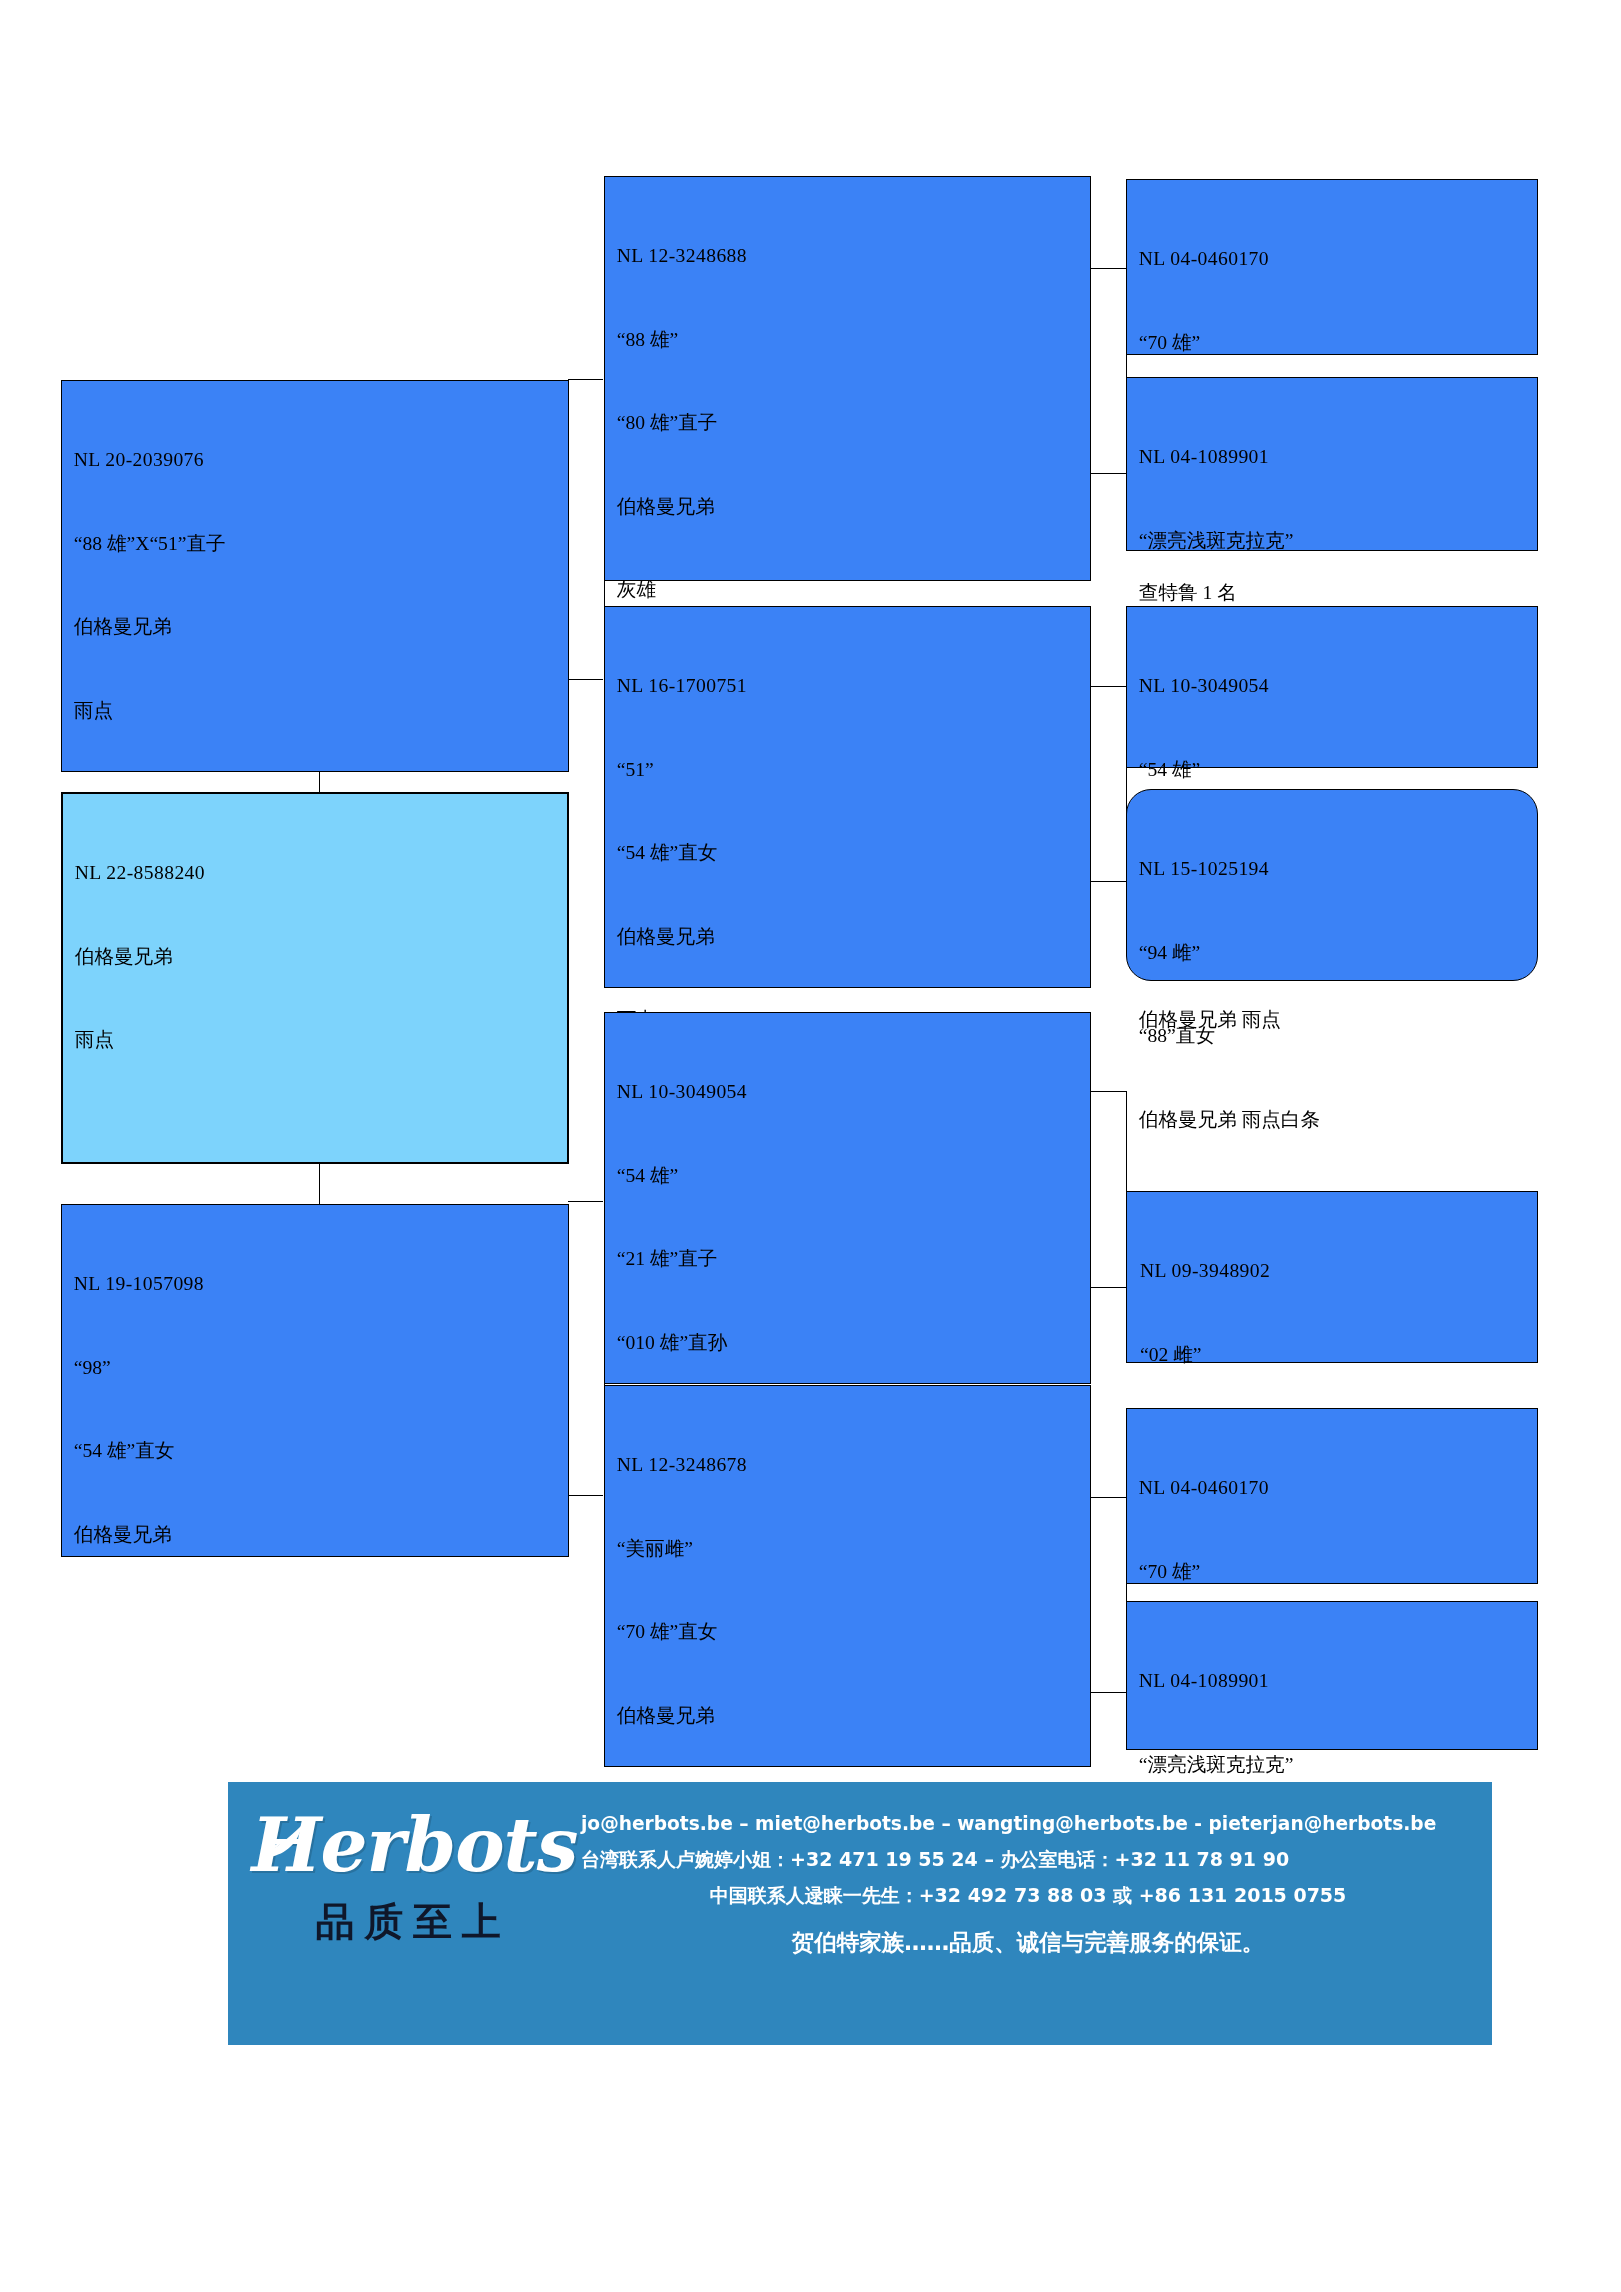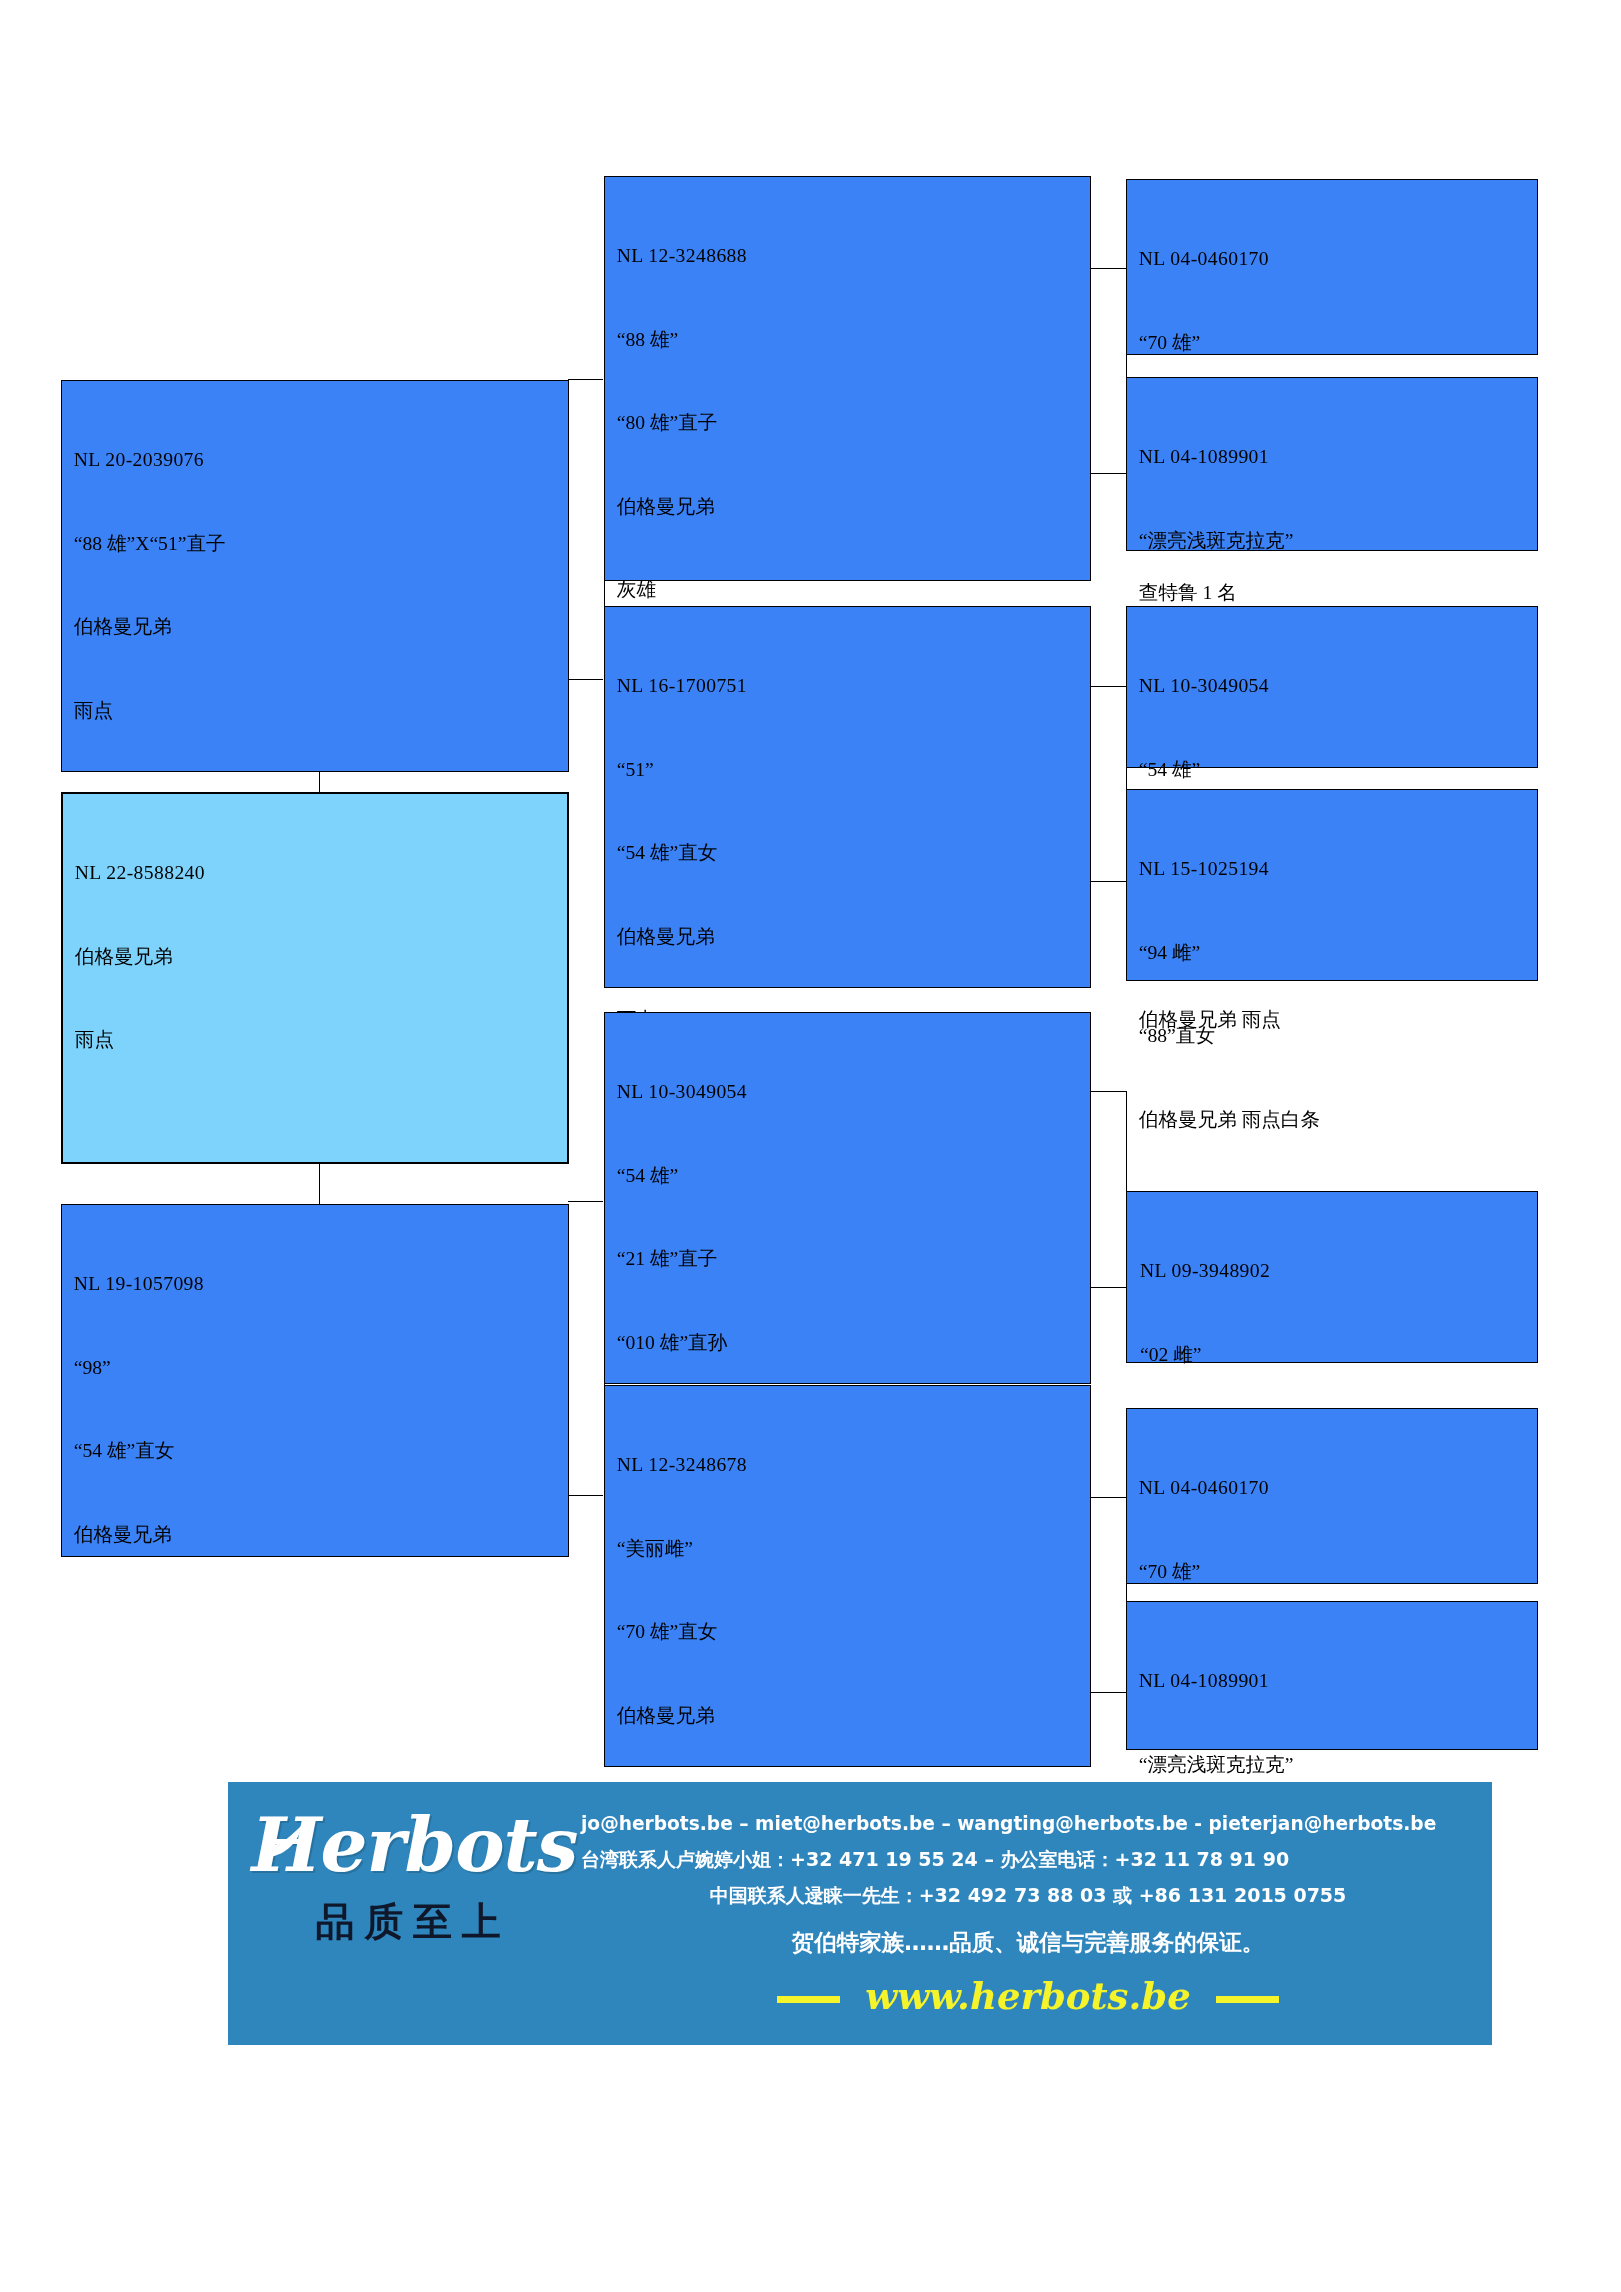--- a/index.html
+++ b/index.html
@@ -303,21 +303,21 @@
   </div>
 
   <div class="box" style="left:1126px; top:606px; width:412px; height:162px;">
     <div class="ring">NL 10-3049054</div>
     <div>“54 雄”</div>
     <div>“21 雄”直子</div>
     <div>“010 雄”直孙</div>
     <div>伯格曼兄弟 雨点</div>
   </div>
 
-  <div class="box" style="left:1126px; top:789px; width:412px; height:192px;">
+  <div class="box" style="left:1126px; top:789px; width:412px; height:192px;border-radius:25px;">
     <div class="ring">NL 15-1025194</div>
     <div>“94 雌”</div>
     <div>“88”直女</div>
     <div>伯格曼兄弟 雨点白条</div>
     <div>“171”直孙女,“171”是“045”</div>
     <div>（詹森兄弟）直子</div>
   </div>
 
 
   <div class="box" style="left:1126px; top:1191px; width:412px; height:172px;padding-left:13px;">
@@ -353,19 +353,16 @@
       <div class="logo-sub">品质至上</div>
     </div>
 
     <div class="contact">
       <div class="row emails">jo@herbots.be – miet@herbots.be – wangting@herbots.be - pieterjan@herbots.be</div>
       <div class="row">台湾联系人卢婉婷小姐：+32 471 19 55 24 – 办公室电话：+32 11 78 91 90</div>
       <div class="row cn">中国联系人逯睐一先生：+32 492 73 88 03 或 +86 131 2015 0755</div>
       <div class="slogan">贺伯特家族……品质、诚信与完善服务的保证。</div>
     </div>
 
-    <div class="website">
-      <span class="dash"></span><span>www.herbots.be</span><span class="dash"></span>
-    </div>
   </div>
 
 </div>
 
 
 </body></html>

